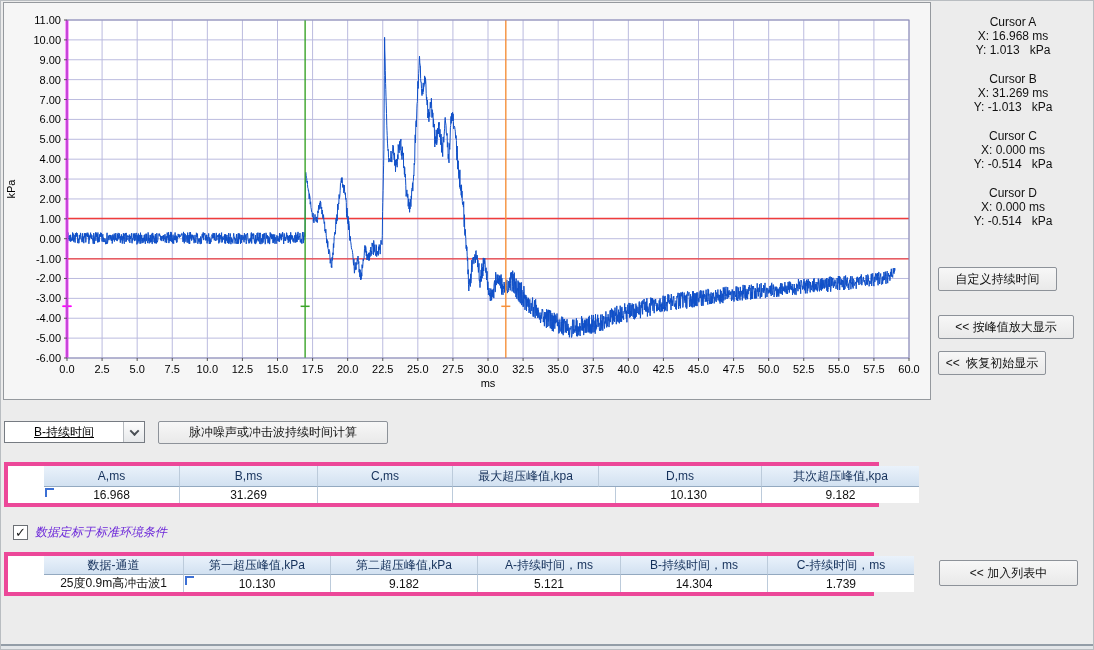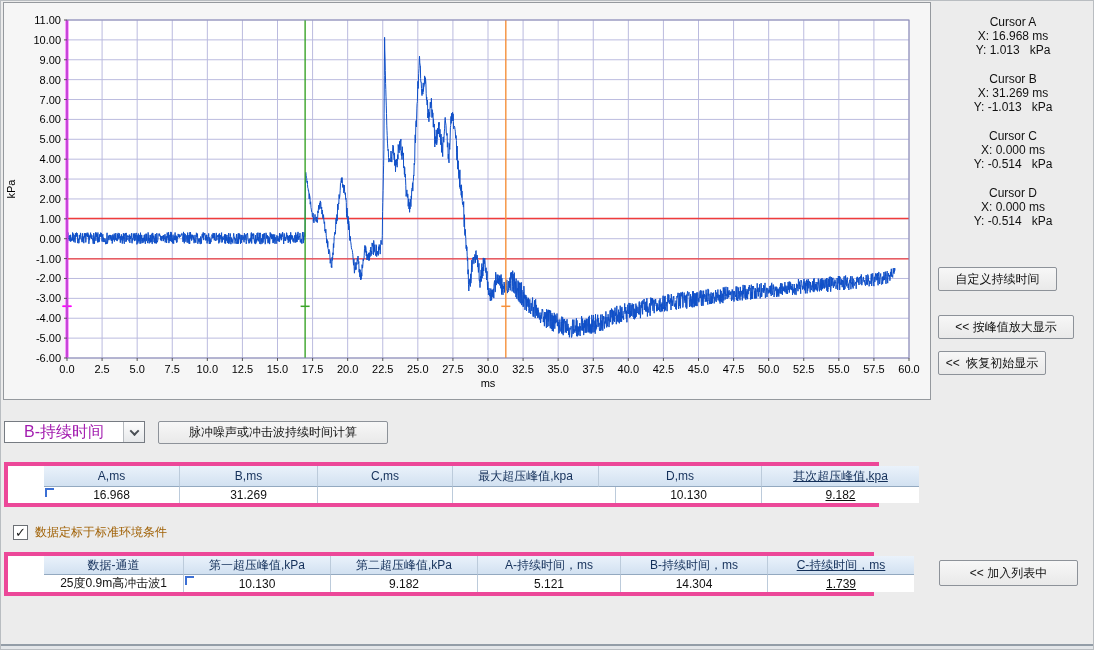--- a/index.html
+++ b/index.html
@@ -36,47 +36,47 @@
   .btn-zoom-peak      { left: 937px; top: 314px; width: 136px; height: 24px; }
   .btn-restore        { left: 937px; top: 350px; width: 108px; height: 24px; }
   .btn-add-list       { left: 938px; top: 559px; width: 139px; height: 26px; }
   .btn-calc           { left: 157px; top: 420px; width: 230px; height: 23px; }
 
   
   .combo {
     position: absolute; left: 3px; top: 420px; width: 141px; height: 22px;
     background: #fff; border: 1px solid #767b82; display: flex; align-items: stretch;
   }
-  .combo-val { flex: 1; font-size: 16px; display: flex; align-items: center; justify-content: center; color: #a21caf; }
+  .combo-val { flex: 1; font-size: 12px; display: flex; align-items: center; justify-content: center; color: #000000; text-decoration: underline; }
   .combo-arrow {
     width: 21px; border-left: 1px solid #b7bbc0;
     background: linear-gradient(#fdfdfd, #e6e8ea);
     display: flex; align-items: center; justify-content: center;
   }
   .chev { width: 7px; height: 7px; border-right: 2px solid #4a4f55; border-bottom: 2px solid #4a4f55;
           transform: rotate(45deg) translate(-1px,-1px); }
 
   
   .check-row { position: absolute; left: 12px; top: 523px; display: flex; align-items: center; }
   .checkbox { width: 15px; height: 15px; background: #fff; border: 1px solid #6b6f74;
               display: inline-flex; align-items: center; justify-content: center; }
   .checkmark { font-size: 13px; line-height: 13px; color: #1a1a1a; font-weight: bold; }
-  .check-label { font-size: 12px; color: #a16207; margin-left: 7px; }
+  .check-label { font-size: 12px; color: #6d28d9; margin-left: 7px; font-style: italic; }
 
   
   .dtable { position: absolute; left: 3px; border: 4px solid #ec4899; background: #fff; padding-left: 36px; }
   .t1 { top: 461px; width: 875px; }
   .t2 { top: 551px; width: 870px; }
   .trow { display: flex; }
   .tcell {
     position: relative; flex: none; display: flex; align-items: center; justify-content: center;
     font-size: 12px; overflow: hidden; white-space: nowrap;
     border-right: 1px solid #bccbdb; color: #111;
   }
-  .tcell:last-child { border-right: none; text-decoration: underline; }
+  .tcell:last-child { border-right: none; }
   .thead .tcell {
     background: linear-gradient(#eaf2fb, #d2e1f1);
     border-bottom: 1px solid #93a9c0; color: #14305a;
   }
   .t1 .thead .tcell { height: 21px; }
   .t1 .tdata .tcell { height: 16px; background: #fff; }
   .t2 .thead .tcell { height: 19px; }
   .t2 .tdata .tcell { height: 17px; background: #fff; }
   .cell-focused::before {
     content: ''; position: absolute; left: 1px; top: 1px; width: 7px; height: 7px;

